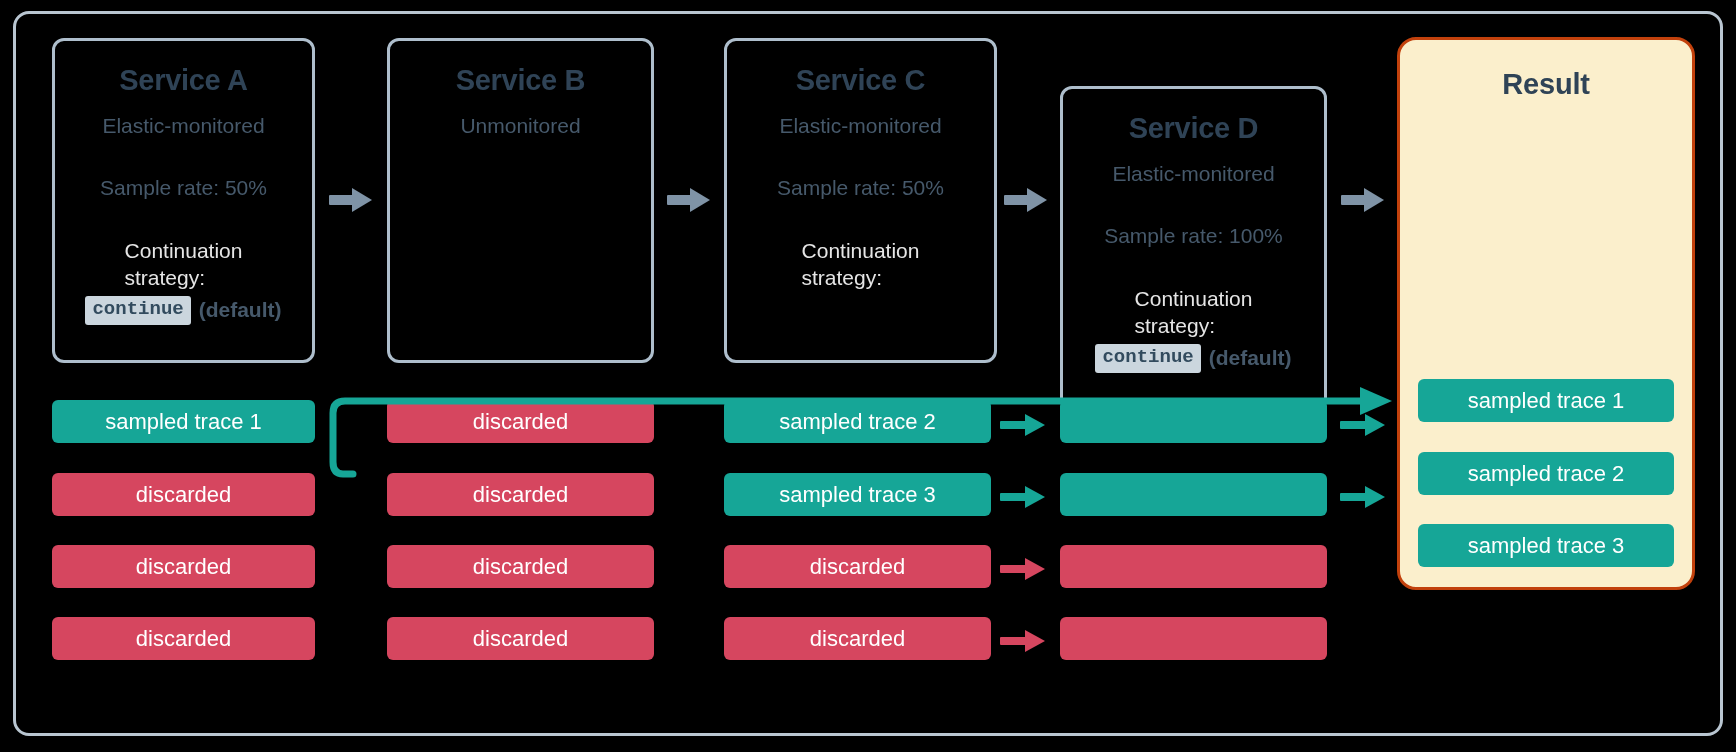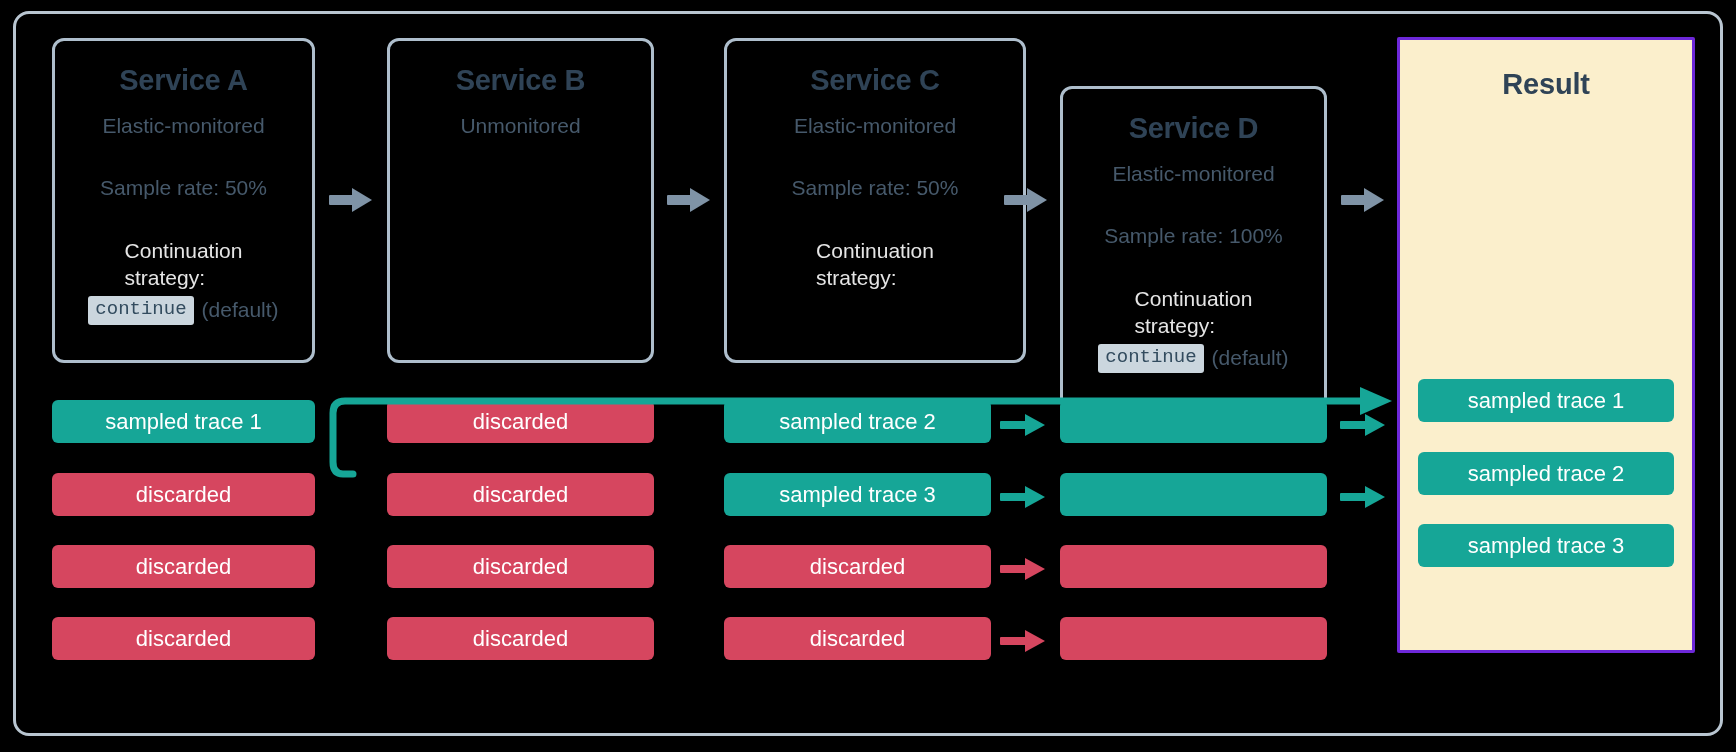--- a/index.html
+++ b/index.html
@@ -74,42 +74,43 @@
     line-height: 1.32;
     margin: 0 0 4px 0;
   }
   .strat-line {
     display: flex;
     align-items: center;
     justify-content: space-between;
     gap: 8px;
     font-size: 21px;
     color: #46596b;
+    font-weight: bold;
   }
   .code-badge {
     background: #cbd6de;
     color: #324b5e;
     font-family: "Liberation Mono", monospace;
     font-size: 19px;
     padding: 3px 7px 4px 7px;
     border-radius: 3px;
     line-height: 1.15;
     white-space: nowrap;
   }
 
   
   .result-panel {
     position: absolute;
     left: 1397px;
     top: 37px;
     width: 298px;
-    height: 616px;
+    height: 553px;
     background: #fbefcc;
-    border: 3px solid #6d28d9;
-    border-radius: 2px;
+    border: 3px solid #c2410c;
+    border-radius: 19px;
     box-sizing: border-box;
   }
   .result-title {
     position: absolute;
     top: 28px;
     left: 0;
     width: 100%;
     text-align: center;
     font-size: 29px;
     font-weight: bold;
@@ -172,21 +173,21 @@
         <div class="service-strat-label"><span>Continuation</span><br><span>strategy:</span></div>
         <div class="strat-line">
           <span class="code-badge">continue</span>
           <span>(default)</span>
         </div>
       </div>
       <div class="service-card" style="left: 387px; width: 267px; text-align: right;">
         <div class="service-title">Service B</div>
         <div class="service-mon">Unmonitored</div>
       </div>
-      <div class="service-card" style="left: 724px; width: 302px;">
+      <div class="service-card" style="left: 724px; width: 273px;">
         <div class="service-title">Service C</div>
         <div class="service-mon">Elastic-monitored</div>
         <div class="service-rate">Sample rate: 50%</div>
         <div class="service-strat-label"><span>Continuation</span><br><span>strategy:</span></div>
       </div>
       <div class="service-card" style="left: 1060px; width: 267px; margin-top: 48px;">
         <div class="service-title">Service D</div>
         <div class="service-mon">Elastic-monitored</div>
         <div class="service-rate">Sample rate: 100%</div>
         <div class="service-strat-label"><span>Continuation</span><br><span>strategy:</span></div>

